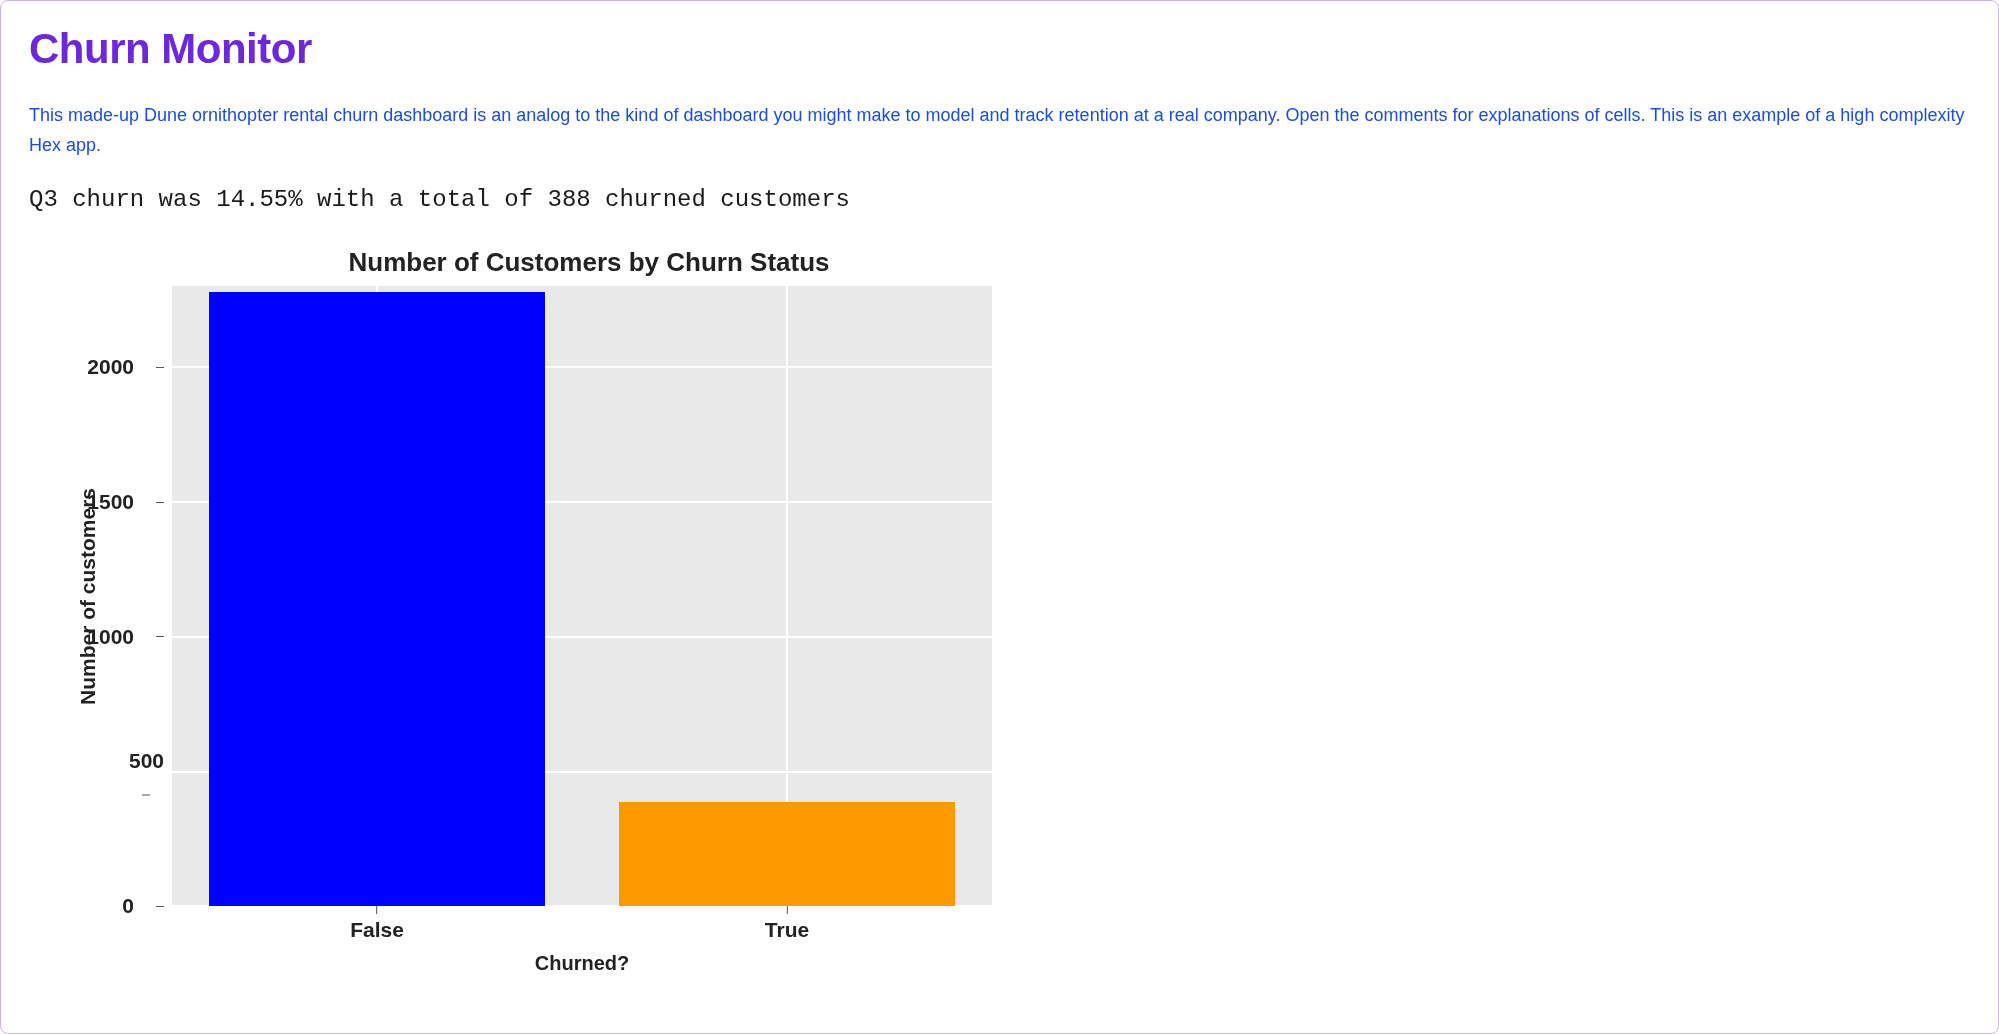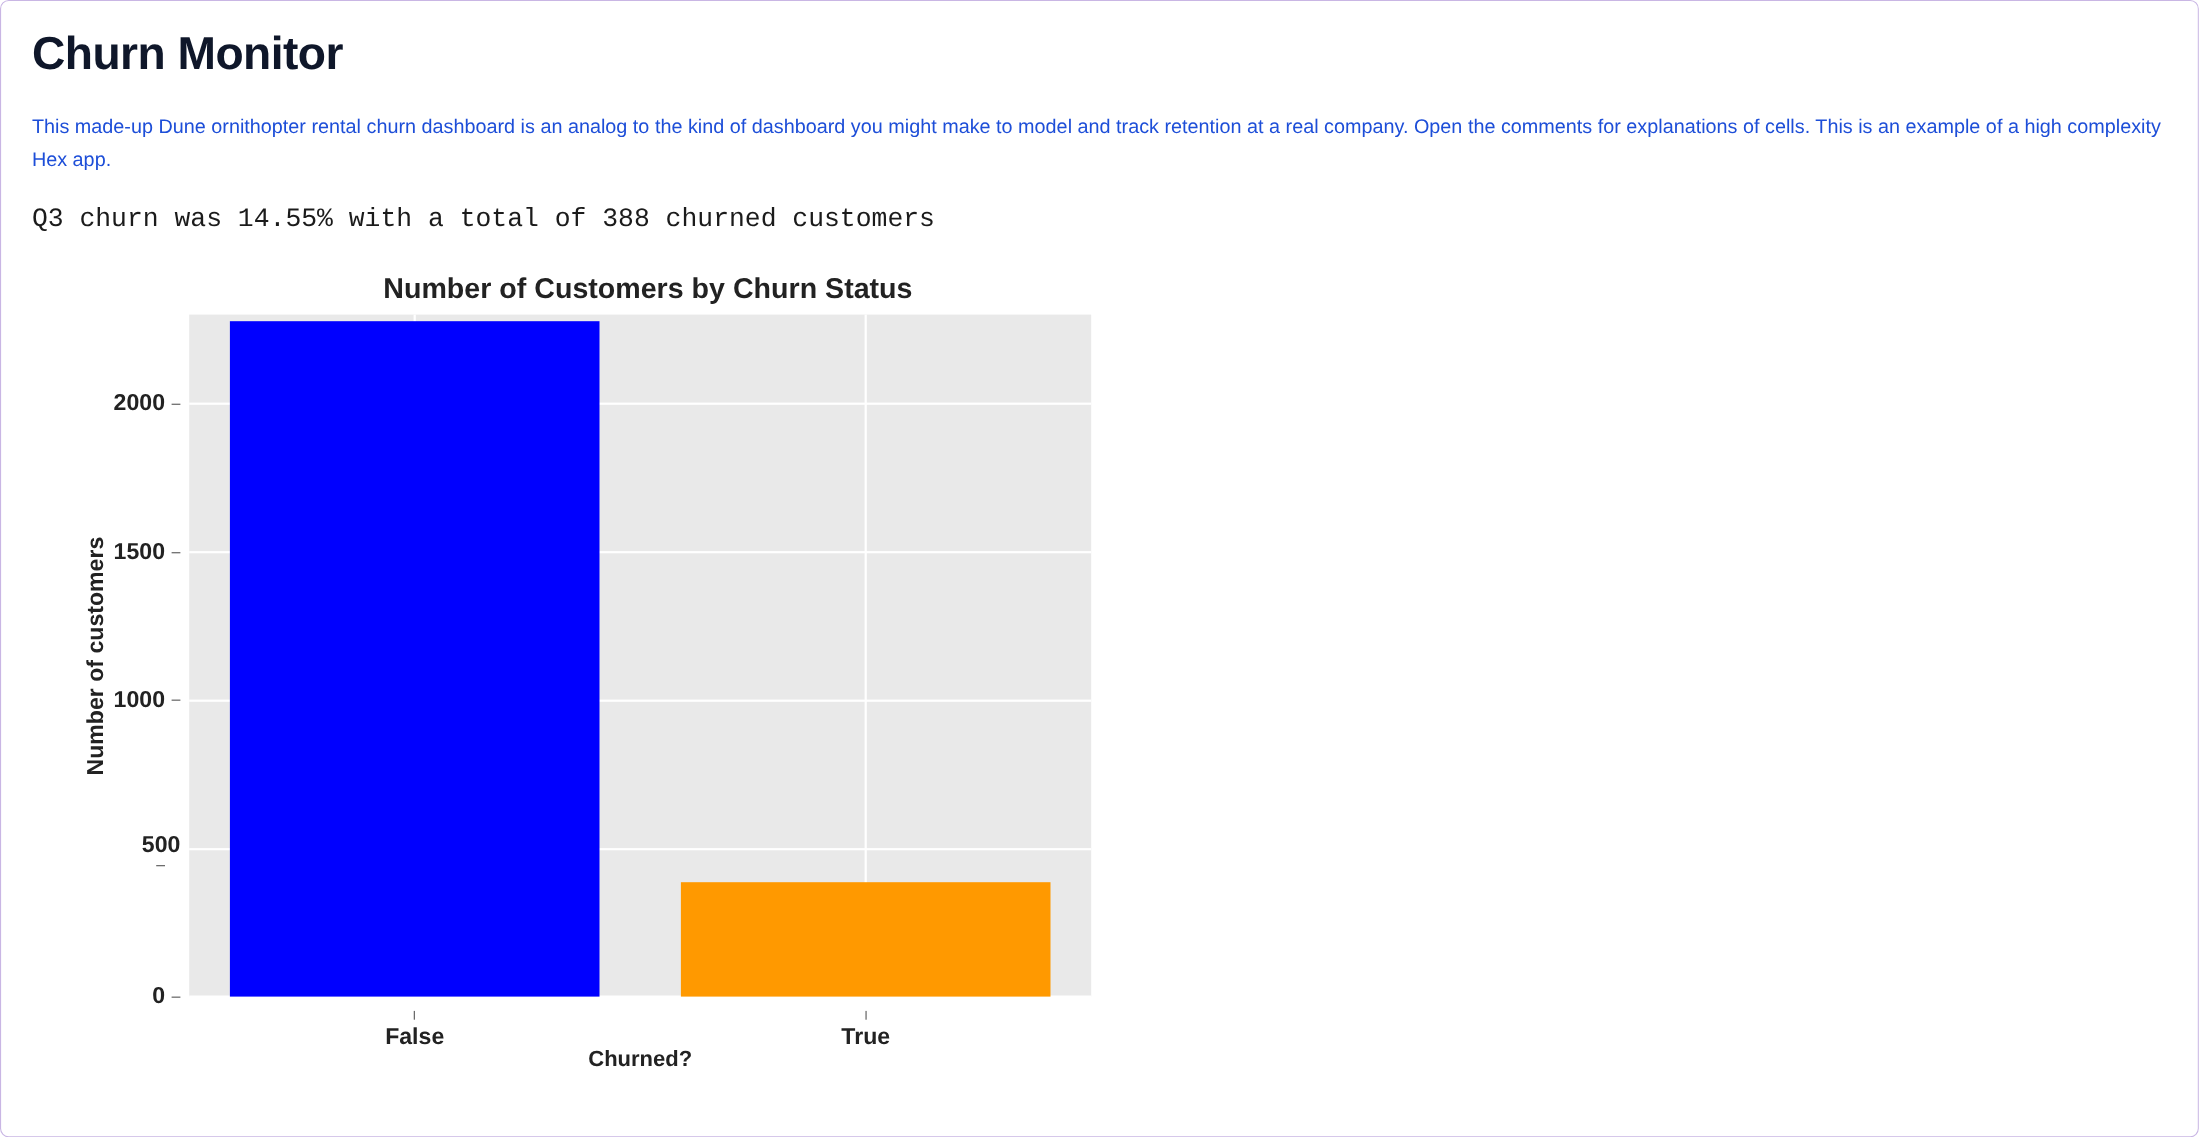--- a/index.html
+++ b/index.html
@@ -14,21 +14,21 @@
     width: 1999px;
     height: 1034px;
     border: 1px solid #c9b6e4;
     border-radius: 8px;
     padding: 18px 28px 10px 28px;
     position: relative;
   }
   .page-title {
     font-size: 42px;
     font-weight: 700;
-    color: #0f172a;
+    color: #6d28d9;
     margin-top: 6px;
     margin-bottom: 28px;
     letter-spacing: -0.5px;
   }
   .description {
     font-size: 18px;
     line-height: 1.65;
     color: #1d4ed8;
     margin-bottom: 26px;
     max-width: 1940px;
@@ -85,21 +85,21 @@
     font-size: 21px;
     color: #222;
     position: relative;
   }
   .y-tick {
     position: absolute;
     right: 8px;
     transform: translateY(50%);
     display: flex;
     align-items: center;
-    gap: 6px;
+    gap: 22px;
   }
   .y-tick .dash { width: 8px; height: 1px; background: #555; display: inline-block; }
   .plot-area {
     position: relative;
     width: 820px;
     height: 620px;
     background: #e9e9e9;
   }
   .gridline {
     position: absolute;
@@ -124,21 +124,20 @@
     margin-left: 98px; 
     width: 820px;
     height: 40px;
   }
   .x-tick {
     position: absolute;
     top: 0;
     transform: translateX(-50%);
     font-size: 21px;
     color: #222;
-    margin-top: 13px;
   }
   .x-tick .tickmark {
     display: block;
     width: 1px;
     height: 8px;
     background: #555;
     margin: 0 auto 4px auto;
   }
   .x-axis-label {
     margin-left: 98px;

